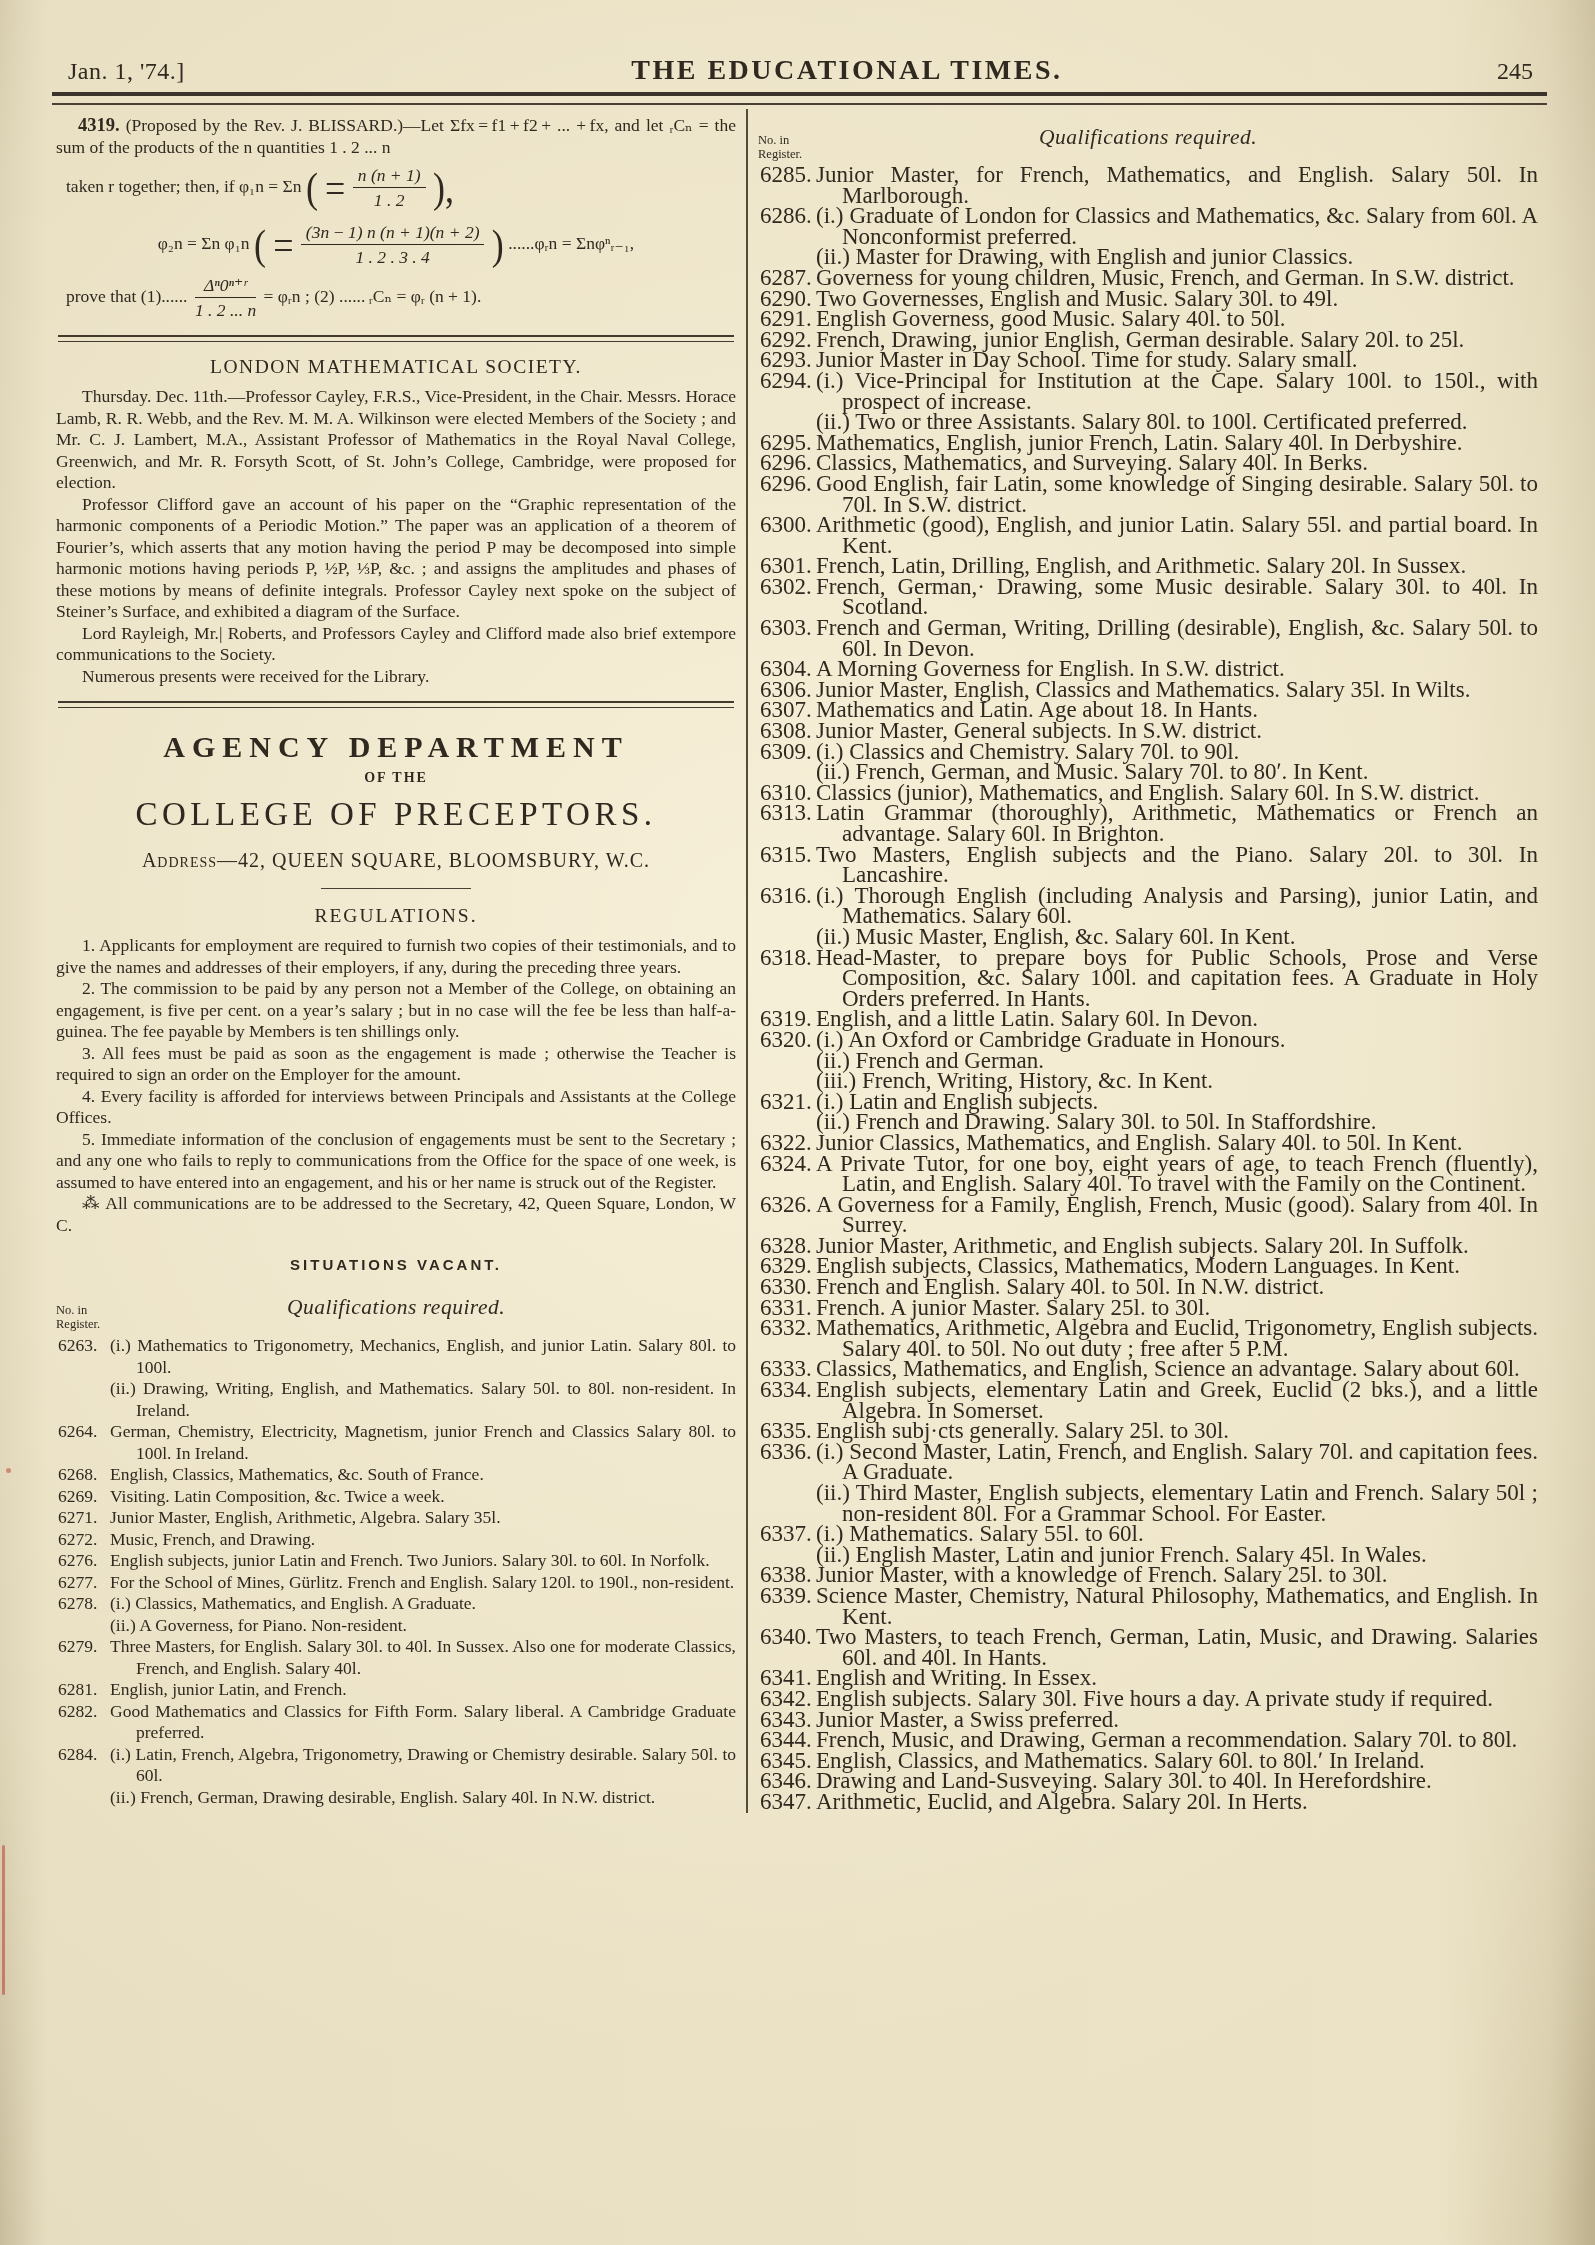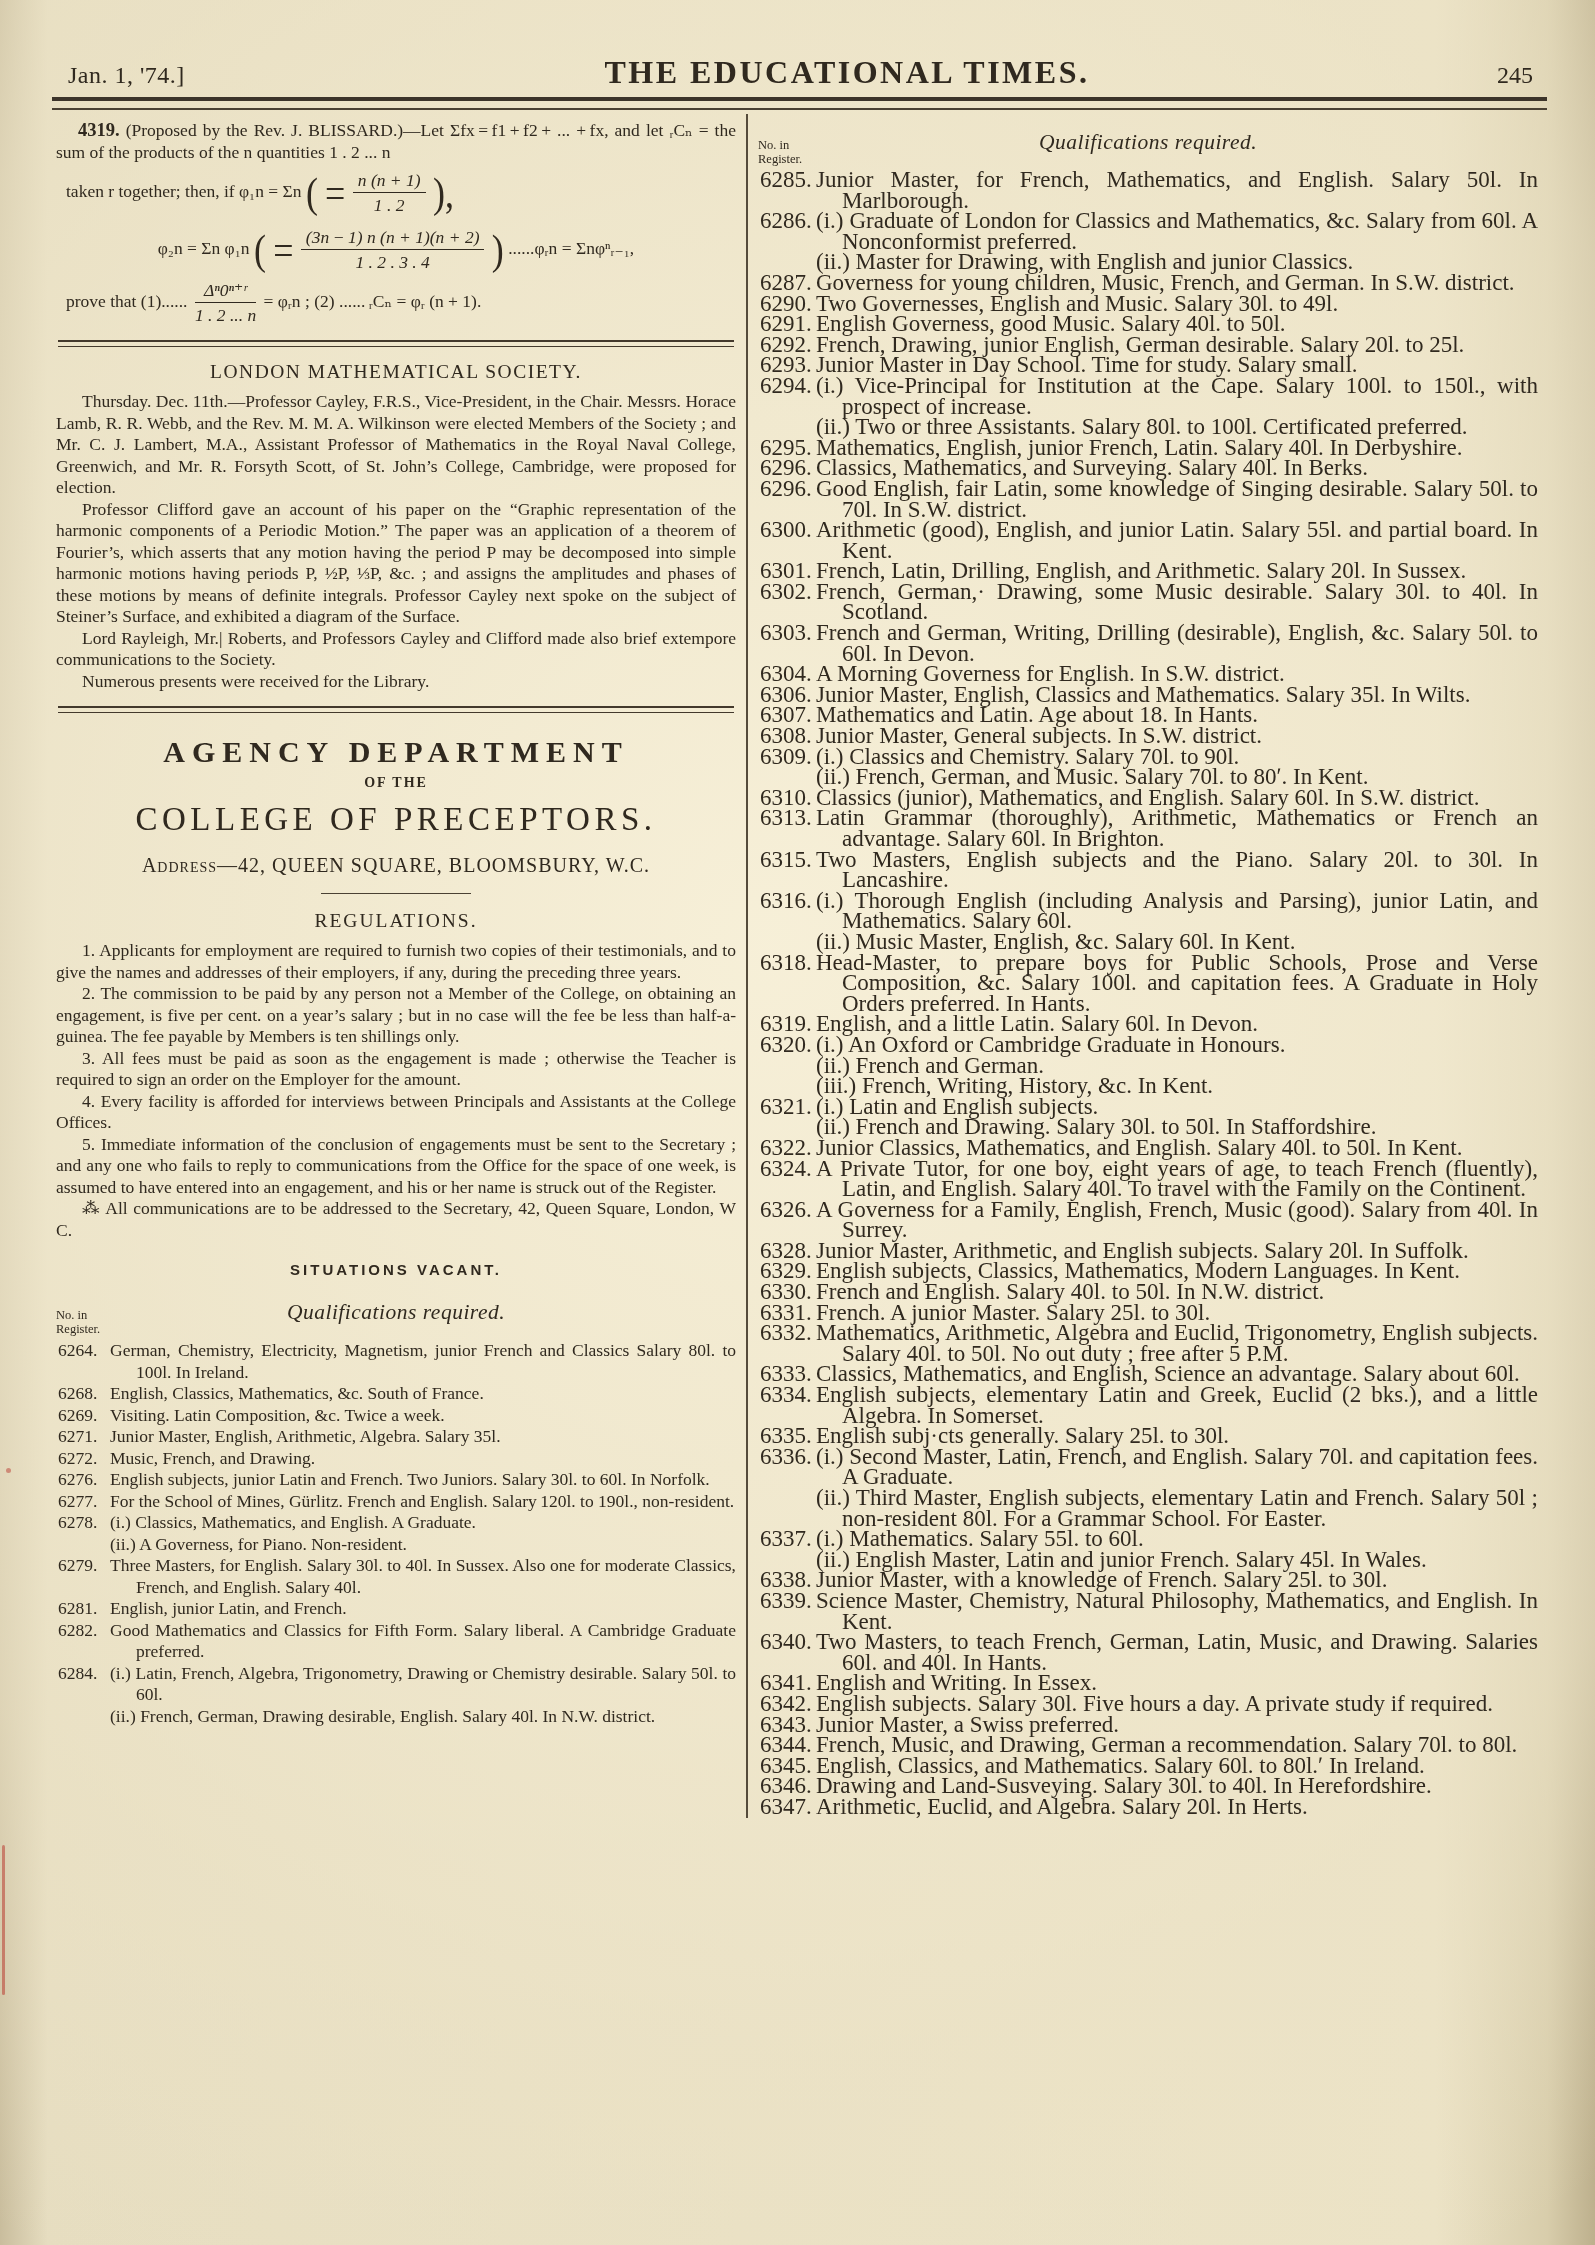--- a/index.html
+++ b/index.html
@@ -9,21 +9,21 @@
       radial-gradient(ellipse 120% 90% at 48% 42%, rgba(248,241,218,.9) 0%, rgba(236,227,199,.6) 55%, rgba(0,0,0,0) 75%),
       linear-gradient(to right, #c9bd9d 0%, #e6ddc0 3%, #ece3c6 90%, #d8cdab 97%, #bdb08d 100%),
       #e6ddc0;
     font-family:"Liberation Serif","DejaVu Serif",serif;
     color:#30291f;
   }
   .page{position:absolute;inset:0;padding:54px 48px 0 52px;box-sizing:border-box;}
   
   .masthead{display:flex;align-items:baseline;justify-content:space-between;padding:0 14px 6px 16px;}
   .mast-date{font-size:24px;letter-spacing:.5px;}
-  .mast-title{font-size:32px;font-weight:bold;letter-spacing:2.5px;transform:translateX(6px);text-align:center;}
+  .mast-title{font-size:28px;font-weight:bold;letter-spacing:2.5px;transform:translateX(6px);text-align:center;}
   .mast-page{font-size:24px;}
   .rule-head{height:7px;border-top:4px solid #3c342a;border-bottom:2px solid #4a4133;margin-bottom:4px;}
   
   .cols{display:flex;align-items:stretch;}
   .col-left{width:694px;padding:6px 10px 0 4px;box-sizing:border-box;}
   .col-right{width:792px;padding:4px 0 0 10px;box-sizing:border-box;border-left:2px solid #554b3b;}
   
   .rule-double{height:4px;border-top:2.5px solid #43392c;border-bottom:1px solid #43392c;margin:14px 2px;}
   .rule-short{width:150px;height:0;border-top:1.5px solid #4a4133;margin:16px auto;}
   
@@ -136,20 +136,27 @@
 
       <div class="sv-title">SITUATIONS  VACANT.</div>
 
       <div class="sv-header">
         <span class="sv-reg">No. in
 Register.</span>
         <div class="sv-qual">Qualifications required.</div>
       </div>
       <div class="sv-list" id="sv-left">
           <div class="sv-item">
+            <span class="sv-no">6263.</span>
+            <div class="sv-text">
+              <p class="sv-part">(i.) Mathematics to Trigonometry, Mechanics, English, and junior Latin. Salary 80l. to 100l.</p>
+              <p class="sv-part">(ii.) Drawing, Writing, English, and Mathematics.  Salary 50l. to 80l. non-resident.  In Ireland.</p>
+            </div>
+          </div>
+          <div class="sv-item">
             <span class="sv-no">6264.</span>
             <div class="sv-text">
               <p class="sv-part">German, Chemistry, Electricity, Magnetism, junior French and Classics Salary 80l. to 100l.  In Ireland.</p>
             </div>
           </div>
           <div class="sv-item">
             <span class="sv-no">6268.</span>
             <div class="sv-text">
               <p class="sv-part">English, Classics, Mathematics, &amp;c.  South of France.</p>
             </div>

